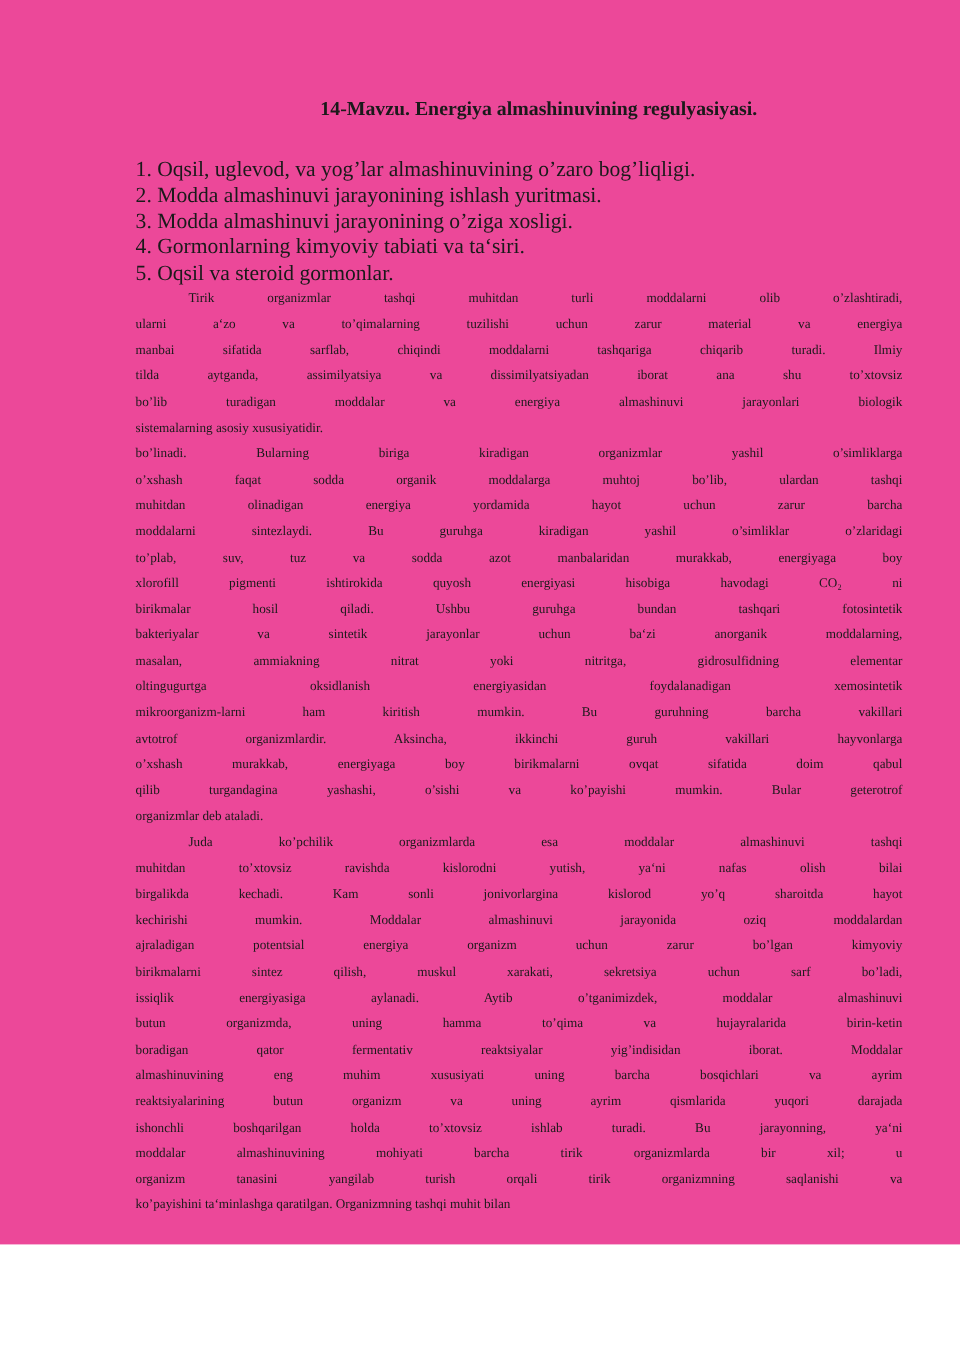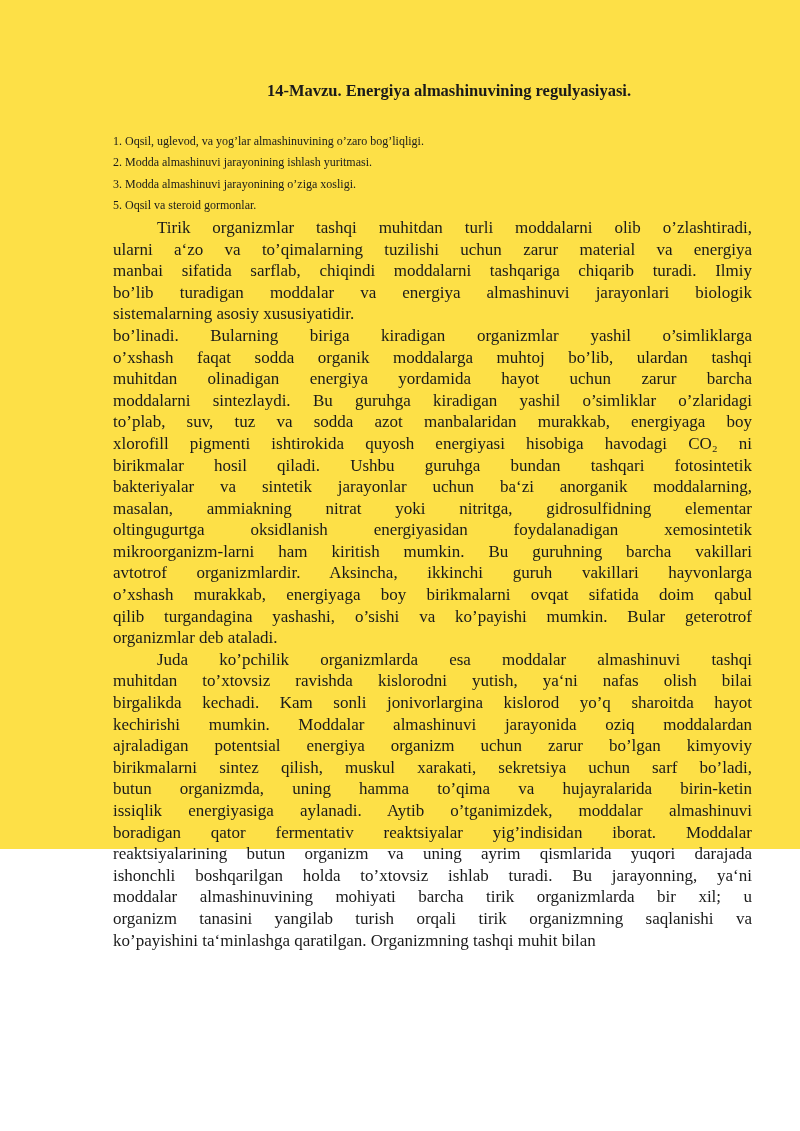--- a/index.html
+++ b/index.html
@@ -10,50 +10,50 @@
   body {
     width: 800px;
     height: 1131px;
     overflow: hidden;
     font-family: "Liberation Serif", "DejaVu Serif", serif;
     color: #1a1a1a;
   }
   .page {
     box-sizing: border-box;
     width: 800px;
-    height: 849px;
+    height: 1037px;
     padding: 80px 48px 0 113px;
-    background: #fde047;
+    background: #ec4899;
   }
   .doc-title {
     font-size: 16.5px;
     line-height: 21.6px;
     font-weight: bold;
     text-align: center;
     padding-left: 33px;
     margin: 0 0 29px 0;
     white-space: nowrap;
   }
   .topic-list {
     margin: 0;
   }
   .list-line {
-    font-size: 12px;
+    font-size: 18px;
     line-height: 21.6px;
     text-align: left;
     white-space: nowrap;
   }
   .body-text {
     margin: 0;
   }
   .paragraph {
     margin: 0;
   }
   .line {
-    font-size: 17px;
+    font-size: 11px;
     line-height: 21.6px;
     text-align: justify;
     text-align-last: justify;
   }
   .line.first {
     text-indent: 44px;
   }
   .line.last {
     text-align-last: left;
   }
@@ -61,28 +61,30 @@
 </head>
 <body style="color: rgb(26, 26, 26); background: rgb(255, 255, 255);">
 
 <div class="page">
   <div class="doc-title">14-Mavzu. Energiya almashinuvining regulyasiyasi.</div>
 
   <div class="topic-list">
       <div class="list-line">1. Oqsil, uglevod, va yog’lar almashinuvining o’zaro bog’liqligi.</div>
       <div class="list-line">2. Modda almashinuvi jarayonining ishlash yuritmasi.</div>
       <div class="list-line">3. Modda almashinuvi jarayonining o’ziga xosligi.</div>
+      <div class="list-line">4. Gormonlarning kimyoviy tabiati va ta‘siri.</div>
       <div class="list-line">5. Oqsil va steroid gormonlar.</div>
     </div>
 
   <div class="body-text">
       <div class="paragraph">
         <div class="line first">Tirik organizmlar tashqi muhitdan turli moddalarni olib o’zlashtiradi,</div>
         <div class="line">ularni a‘zo va to’qimalarning tuzilishi uchun zarur material va energiya</div>
         <div class="line">manbai sifatida sarflab, chiqindi moddalarni tashqariga chiqarib turadi. Ilmiy</div>
+        <div class="line">tilda aytganda, assimilyatsiya va dissimilyatsiyadan iborat ana shu to’xtovsiz</div>
         <div class="line">bo’lib turadigan moddalar va energiya almashinuvi jarayonlari biologik</div>
         <div class="line last">sistemalarning asosiy xususiyatidir.</div>
       </div>
       <div class="paragraph">
         <div class="line">bo’linadi. Bularning biriga kiradigan organizmlar yashil o’simliklarga</div>
         <div class="line">o’xshash faqat sodda organik moddalarga muhtoj bo’lib, ulardan tashqi</div>
         <div class="line">muhitdan olinadigan energiya yordamida hayot uchun zarur barcha</div>
         <div class="line">moddalarni sintezlaydi. Bu guruhga kiradigan yashil o’simliklar o’zlaridagi</div>
         <div class="line">to’plab, suv, tuz va sodda azot manbalaridan murakkab, energiyaga boy</div>
         <div class="line">xlorofill pigmenti ishtirokida quyosh energiyasi hisobiga havodagi CO₂ ni</div>
@@ -96,23 +98,24 @@
         <div class="line">qilib turgandagina yashashi, o’sishi va ko’payishi mumkin. Bular geterotrof</div>
         <div class="line last">organizmlar deb ataladi.</div>
       </div>
       <div class="paragraph">
         <div class="line first">Juda ko’pchilik organizmlarda esa moddalar almashinuvi tashqi</div>
         <div class="line">muhitdan to’xtovsiz ravishda kislorodni yutish, ya‘ni nafas olish bilai</div>
         <div class="line">birgalikda kechadi. Kam sonli jonivorlargina kislorod yo’q sharoitda hayot</div>
         <div class="line">kechirishi mumkin. Moddalar almashinuvi jarayonida oziq moddalardan</div>
         <div class="line">ajraladigan potentsial energiya organizm uchun zarur bo’lgan kimyoviy</div>
         <div class="line">birikmalarni sintez qilish, muskul xarakati, sekretsiya uchun sarf bo’ladi,</div>
+        <div class="line">issiqlik energiyasiga aylanadi. Aytib o’tganimizdek, moddalar almashinuvi</div>
         <div class="line">butun organizmda, uning hamma to’qima va hujayralarida birin-ketin</div>
-        <div class="line">issiqlik energiyasiga aylanadi. Aytib o’tganimizdek, moddalar almashinuvi</div>
         <div class="line">boradigan qator fermentativ reaktsiyalar yig’indisidan iborat. Moddalar</div>
+        <div class="line">almashinuvining eng muhim xususiyati uning barcha bosqichlari va ayrim</div>
         <div class="line">reaktsiyalarining butun organizm va uning ayrim qismlarida yuqori darajada</div>
         <div class="line">ishonchli boshqarilgan holda to’xtovsiz ishlab turadi. Bu jarayonning, ya‘ni</div>
         <div class="line">moddalar almashinuvining mohiyati barcha tirik organizmlarda bir xil; u</div>
         <div class="line">organizm tanasini yangilab turish orqali tirik organizmning saqlanishi va</div>
         <div class="line last">ko’payishini ta‘minlashga qaratilgan. Organizmning tashqi muhit bilan</div>
       </div>
     </div>
 </div>
 
 </body></html>

